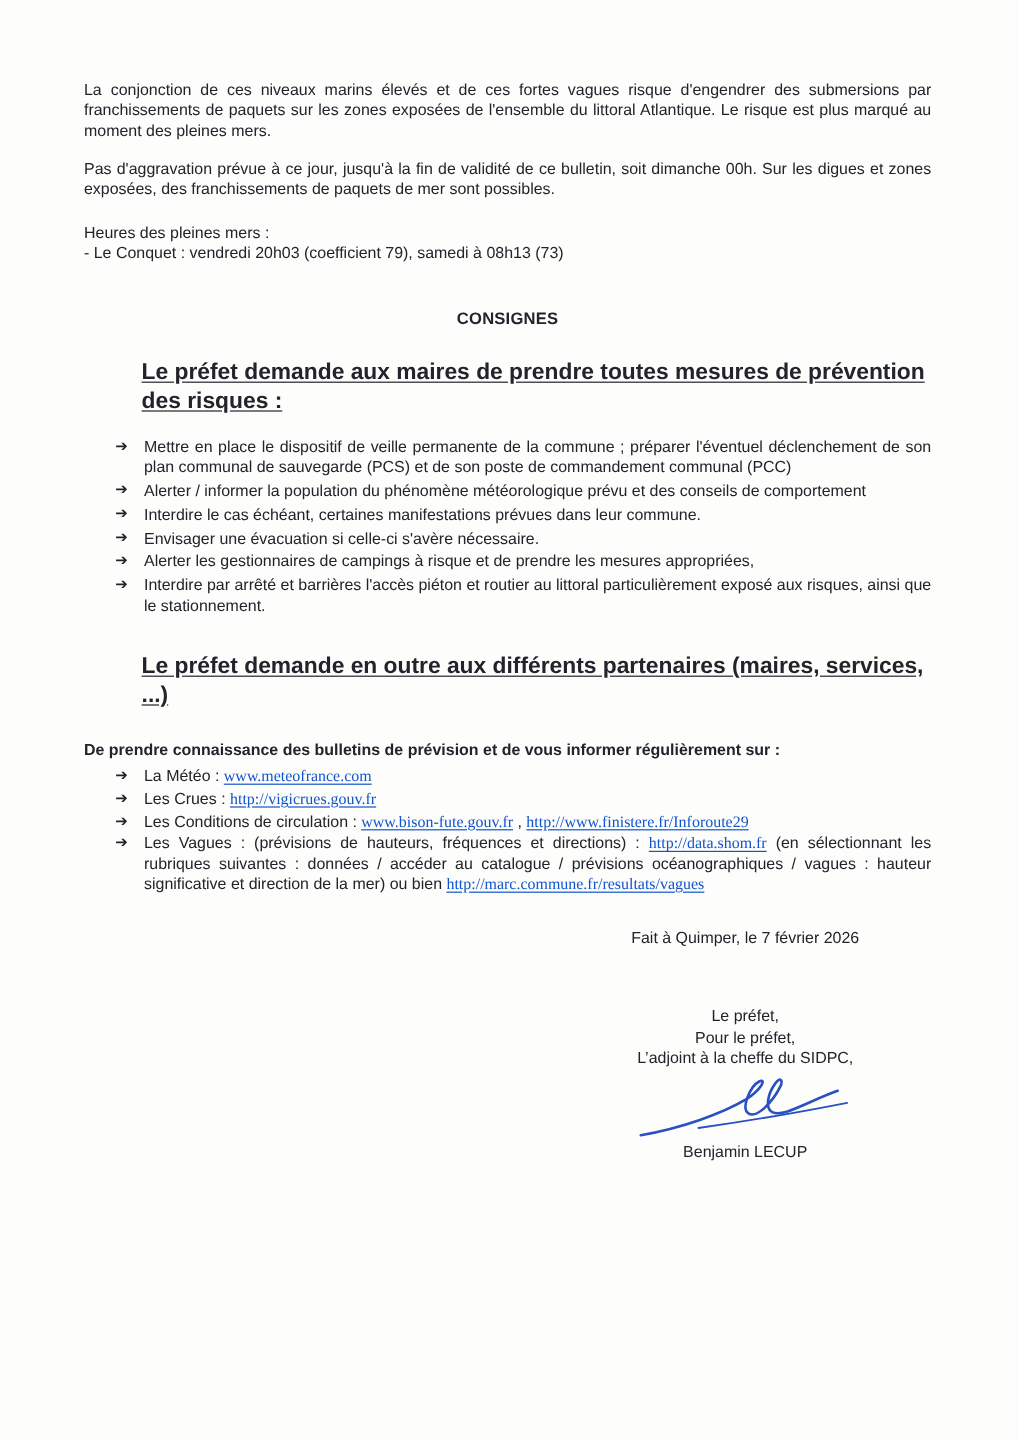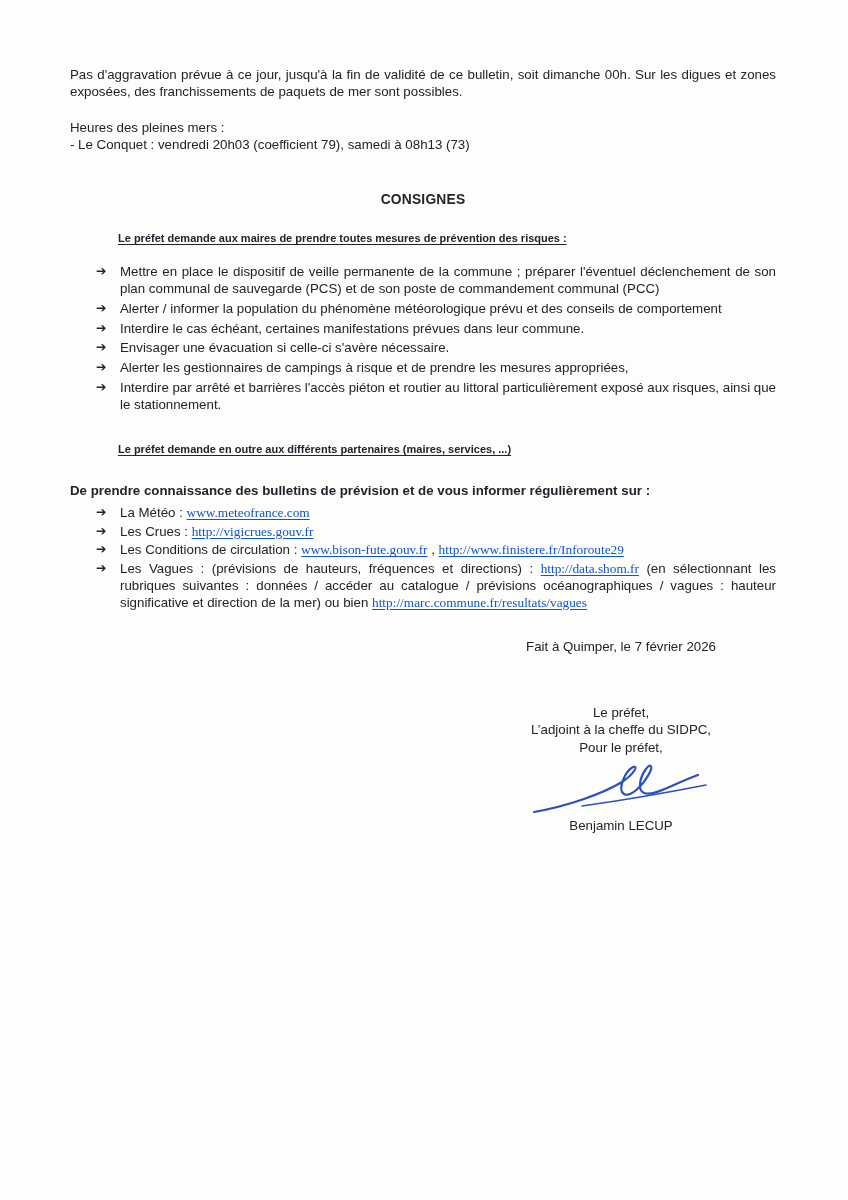--- a/index.html
+++ b/index.html
@@ -28,21 +28,21 @@
   .tides div { line-height: 1.3; }
 
   .consignes-title {
     text-align: center;
     font-size: 13.8px;
     font-weight: 700;
     letter-spacing: .2px;
     margin: 38px 0 24px 0;
   }
   .section-heading {
-    font-size: 11px;
+    font-size: 19px;
     font-weight: 700;
     margin: 0 0 18px 0;
     padding-left: 48px;
   }
   .u { text-decoration: underline; text-underline-offset: 2px; }
 
   ul.arrow-list {
     list-style: none;
     margin: 0 0 30px 0;
     padding: 0;
@@ -91,20 +91,21 @@
     justify-content: center;
     align-items: center;
   }
   .signatory { margin-top: 0; }
 </style>
 </head>
 <body>
 
 <div class="page">
 
+  <p class="para just">La conjonction de ces niveaux marins élevés et de ces fortes vagues risque d'engendrer des submersions par franchissements de paquets sur les zones exposées de l'ensemble du littoral Atlantique. Le risque est plus marqué au moment des pleines mers.</p>
 
   <p class="para just">Pas d'aggravation prévue à ce jour, jusqu'à la fin de validité de ce bulletin, soit dimanche 00h. Sur les digues et zones exposées, des franchissements de paquets de mer sont possibles.</p>
 
   <div class="tides">
     <div>Heures des pleines mers :</div>
     <div>- Le Conquet : vendredi 20h03 (coefficient 79), samedi à 08h13 (73)</div>
   </div>
 
   <h2 class="consignes-title">CONSIGNES</h2>
 
@@ -154,22 +155,22 @@
     <li>
       <span class="arrow">➔</span><span>Les Vagues : (prévisions de hauteurs, fréquences et directions) : </span><a class="lnk">http://data.shom.fr</a><span> (en sélectionnant les rubriques suivantes : données / accéder au catalogue / prévisions océanographiques / vagues : hauteur significative et direction de la mer) ou bien </span><a class="lnk">http://marc.commune.fr/resultats/vagues</a>
     </li>
   </ul>
 
 
   <div class="footer-block">
     <div class="date-line">Fait à Quimper, le 7 février 2026</div>
     <div class="sign-lines">
       <div>Le préfet,</div>
+      <div>Pour le préfet,</div>
       <div>L’adjoint à la cheffe du SIDPC,</div>
-      <div>Pour le préfet,</div>
     </div>
     <div class="signature">
       <svg width="190" height="58" viewBox="0 0 190 58" aria-hidden="true">
         <path d="M8 52 C 42 46 76 34 96 22 C 108 14 113 5 107 7 C 99 11 91 30 98 34 C 105 38 118 24 124 12 C 127 6 124 3 120 9 C 114 17 111 30 118 33 C 127 37 147 24 172 15" fill="none" stroke="currentColor" stroke-width="2.2" stroke-linecap="round"></path>
         <path d="M56 46 C 92 41 134 34 180 25" fill="none" stroke="currentColor" stroke-width="1.5" stroke-linecap="round"></path>
       </svg>
     </div>
     <div class="signatory">Benjamin LECUP</div>
   </div>
 

